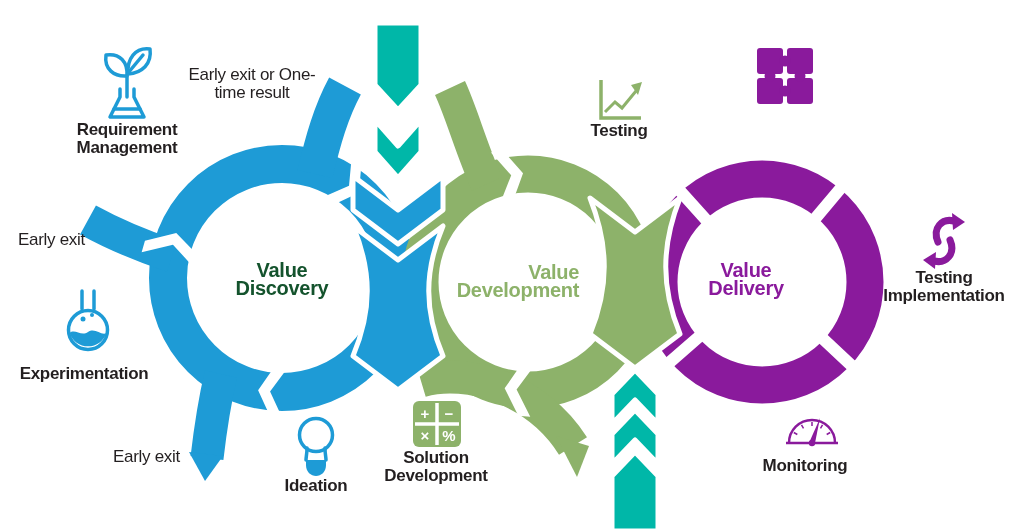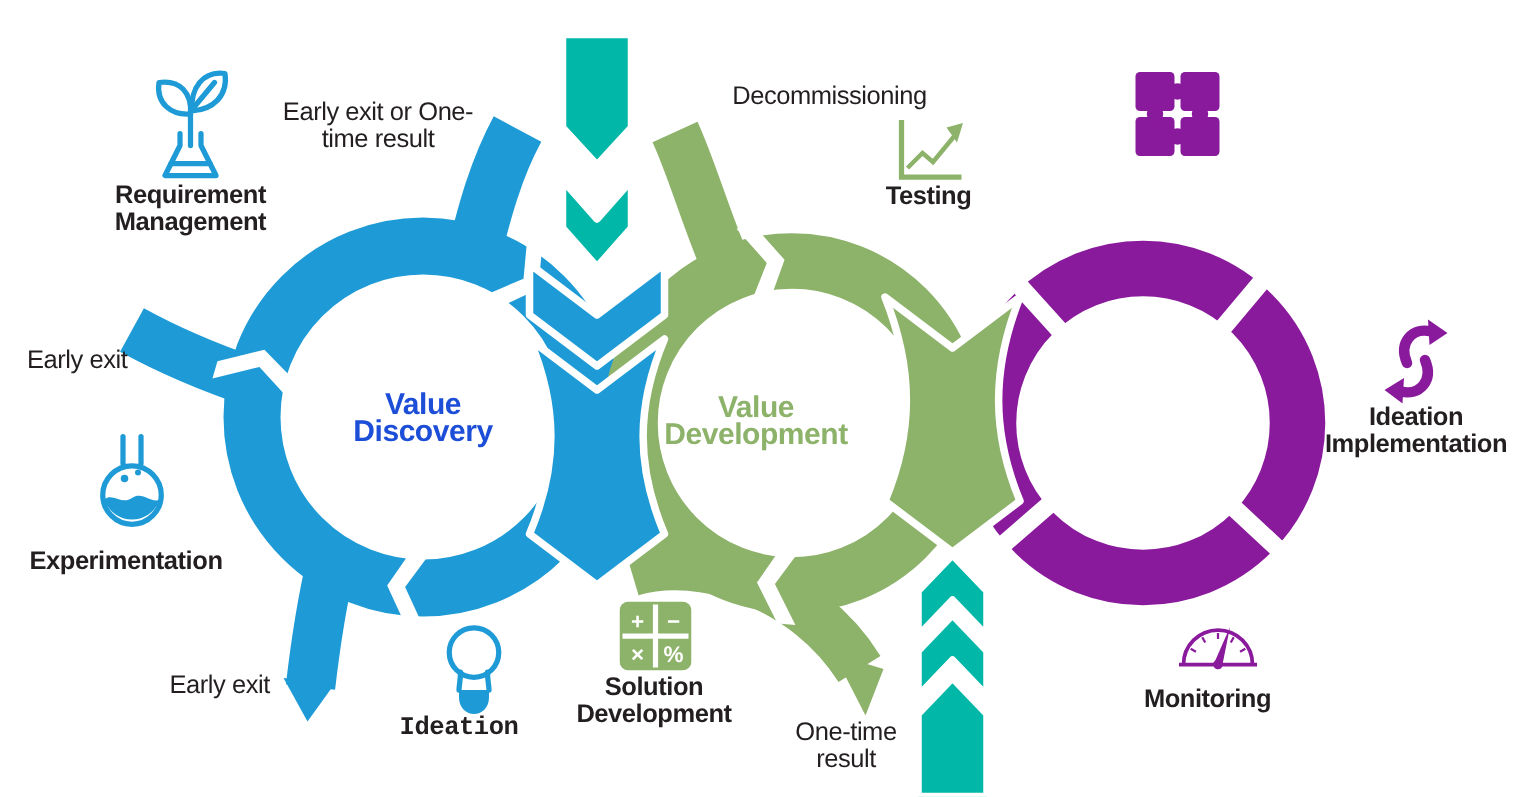--- a/index.html
+++ b/index.html
@@ -6,21 +6,21 @@
   .canvas{
     position:relative;width:1024px;height:531px;background:#ffffff;overflow:hidden;
     font-family:"Liberation Sans","DejaVu Sans",sans-serif;color:#231F20;
   }
   .layer{position:absolute;left:0;top:0;}
   .lbl{position:absolute;letter-spacing:-0.3px;line-height:18px;font-size:17px;}
   .ann{font-weight:400;text-align:center;}
   .plabel{font-weight:700;text-align:center;}
   .stage-label{position:absolute;font-weight:700;font-size:20px;line-height:18px;
     text-align:center;letter-spacing:-0.3px;}
-  .s0{color:#1d4ed8}.s1{color:#8DB26A}.s2{color:#8A1A9C}
+  .s0{color:#14532d}.s1{color:#8DB26A}.s2{color:#8A1A9C}
   .icon{position:absolute;}
 </style>
 </head>
 <body>
 
 <div class="canvas">
 
   <svg class="layer" width="1024" height="531" viewBox="0 0 1024 531">
 
     <g>
@@ -97,27 +97,26 @@
     <g stroke="#ffffff" stroke-width="5" stroke-linejoin="round" fill="#00B7A8">
       <polygon points="375,23 421,23 421,85 398,110 375,85"></polygon>
       <polygon points="375,120 398,146 421,120 421,152 398,178 375,152"></polygon>
       <polygon points="612,394 635,370 658,394 658,424 635,400 612,424"></polygon>
       <polygon points="612,434 635,410 658,434 658,464 635,440 612,464"></polygon>
       <polygon points="635,452 658,476 658,531 612,531 612,476"></polygon>
     </g>
   </svg>
 
   <div class="stage-label s0" style="left:217px;top:261px;width:130px;">Value Discovery</div>
-  <div class="stage-label s1" style="left:439px;top:263px;width:130px;">Value Development</div>
+  <div class="stage-label s1" style="left:449px;top:263px;width:130px;text-align:right;">Value Development</div>
+  <div class="stage-label s2" style="left:681px;top:261px;width:130px;">Value Delivery</div>
 
   <div class="lbl ann" style="left:182px;top:66px;width:140px;">Early exit or One-time result</div>
-  <div class="lbl ann" style="left:473px;top:55px;width:160px;">Decommissioning</div>
   <div class="lbl ann" style="left:18px;top:231px;width:90px;text-align:left;">Early exit</div>
   <div class="lbl ann" style="left:113px;top:448px;width:90px;text-align:left;">Early exit</div>
-  <div class="lbl ann" style="left:524px;top:479px;width:80px;">One-time result</div>
 
   <svg class="icon" style="left:97px;top:40px;" width="60" height="86" viewBox="0 0 60 86">
     <g stroke="#1E9BD6" stroke-width="3.5" fill="none" stroke-linecap="round" stroke-linejoin="round">
       <path d="M 30,36 C 17,37 7,29 9,15 C 23,13 31,22 30,36 Z"></path>
       <path d="M 31,34 C 30,19 38,7 53,9 C 55,24 45,33 31,34 Z"></path>
       <path d="M 31,33 L 46,15"></path>
       <path d="M 30,36 L 30,57"></path>
       <path d="M 23,49 L 23,57 L 13,77 L 47,77 L 37,57 L 37,49"></path>
       <path d="M 17,69 L 43,69"></path>
     </g>
@@ -139,21 +138,21 @@
   <div class="lbl plabel" style="left:19px;top:365px;width:130px;">Experimentation</div>
 
   <svg class="icon" style="left:294px;top:416px;" width="44" height="62" viewBox="0 0 44 62">
     <g stroke="#1E9BD6" stroke-width="3.5" fill="none" stroke-linecap="round">
       <circle cx="22" cy="19" r="16.5"></circle>
       <path d="M 13,32 C 13,38 12,41 12,44"></path>
       <path d="M 31,32 C 31,38 32,41 32,44"></path>
     </g>
     <path d="M 12,44 L 32,44 L 32,49 C 32,56 27,60 22,60 C 17,60 12,56 12,49 Z" fill="#1E9BD6"></path>
   </svg>
-  <div class="lbl plabel" style="left:256px;top:477px;width:100px;font-family:Liberation Mono, monospace;">Ideation</div>
+  <div class="lbl plabel" style="left:266px;top:477px;width:100px;">Ideation</div>
 
   <svg class="icon" style="left:413px;top:401px;" width="48" height="46" viewBox="0 0 48 46">
     <rect x="0" y="0" width="48" height="46" rx="6" fill="#8DB26A"></rect>
     <line x1="24" y1="2" x2="24" y2="44" stroke="#ffffff" stroke-width="3.5"></line>
     <line x1="2" y1="23" x2="46" y2="23" stroke="#ffffff" stroke-width="3.5"></line>
     <g fill="#ffffff" font-family="Liberation Sans, sans-serif" font-size="15" font-weight="700" text-anchor="middle">
       <text x="12" y="18">+</text>
       <text x="36" y="18">−</text>
       <text x="12" y="40">×</text>
       <text x="36" y="40">%</text>
@@ -184,21 +183,21 @@
   <svg class="icon" style="left:918px;top:212px;" width="52" height="58" viewBox="0 0 52 58">
     <g stroke="#8A1A9C" stroke-width="7" fill="none" stroke-linecap="round">
       <path d="M 20,30 C 14,16 24,6 36,9"></path>
       <path d="M 32,28 C 38,42 28,52 16,49"></path>
     </g>
     <g fill="#8A1A9C">
       <polygon points="34,1 47,10 35,18"></polygon>
       <polygon points="18,40 5,48 17,57"></polygon>
     </g>
   </svg>
-  <div class="lbl plabel" style="left:879px;top:269px;width:130px;">Ideation Implementation</div>
+  <div class="lbl plabel" style="left:879px;top:269px;width:130px;">Testing Implementation</div>
 
   <svg class="icon" style="left:784px;top:414px;" width="56" height="36" viewBox="0 0 56 36">
     <path d="M 5,29 A 23,23 0 0 1 51,29" stroke="#8A1A9C" stroke-width="2.5" fill="none"></path>
     <line x1="2" y1="29" x2="54" y2="29" stroke="#8A1A9C" stroke-width="2.5"></line>
     <g stroke="#8A1A9C" stroke-width="1.5">
       <line x1="13.3" y1="20.5" x2="9.8" y2="18.5"></line>
       <line x1="19.5" y1="14.3" x2="17.5" y2="10.8"></line>
       <line x1="28" y1="12" x2="28" y2="8"></line>
       <line x1="36.5" y1="14.3" x2="38.5" y2="10.8"></line>
       <line x1="42.7" y1="20.5" x2="46.2" y2="18.5"></line>

